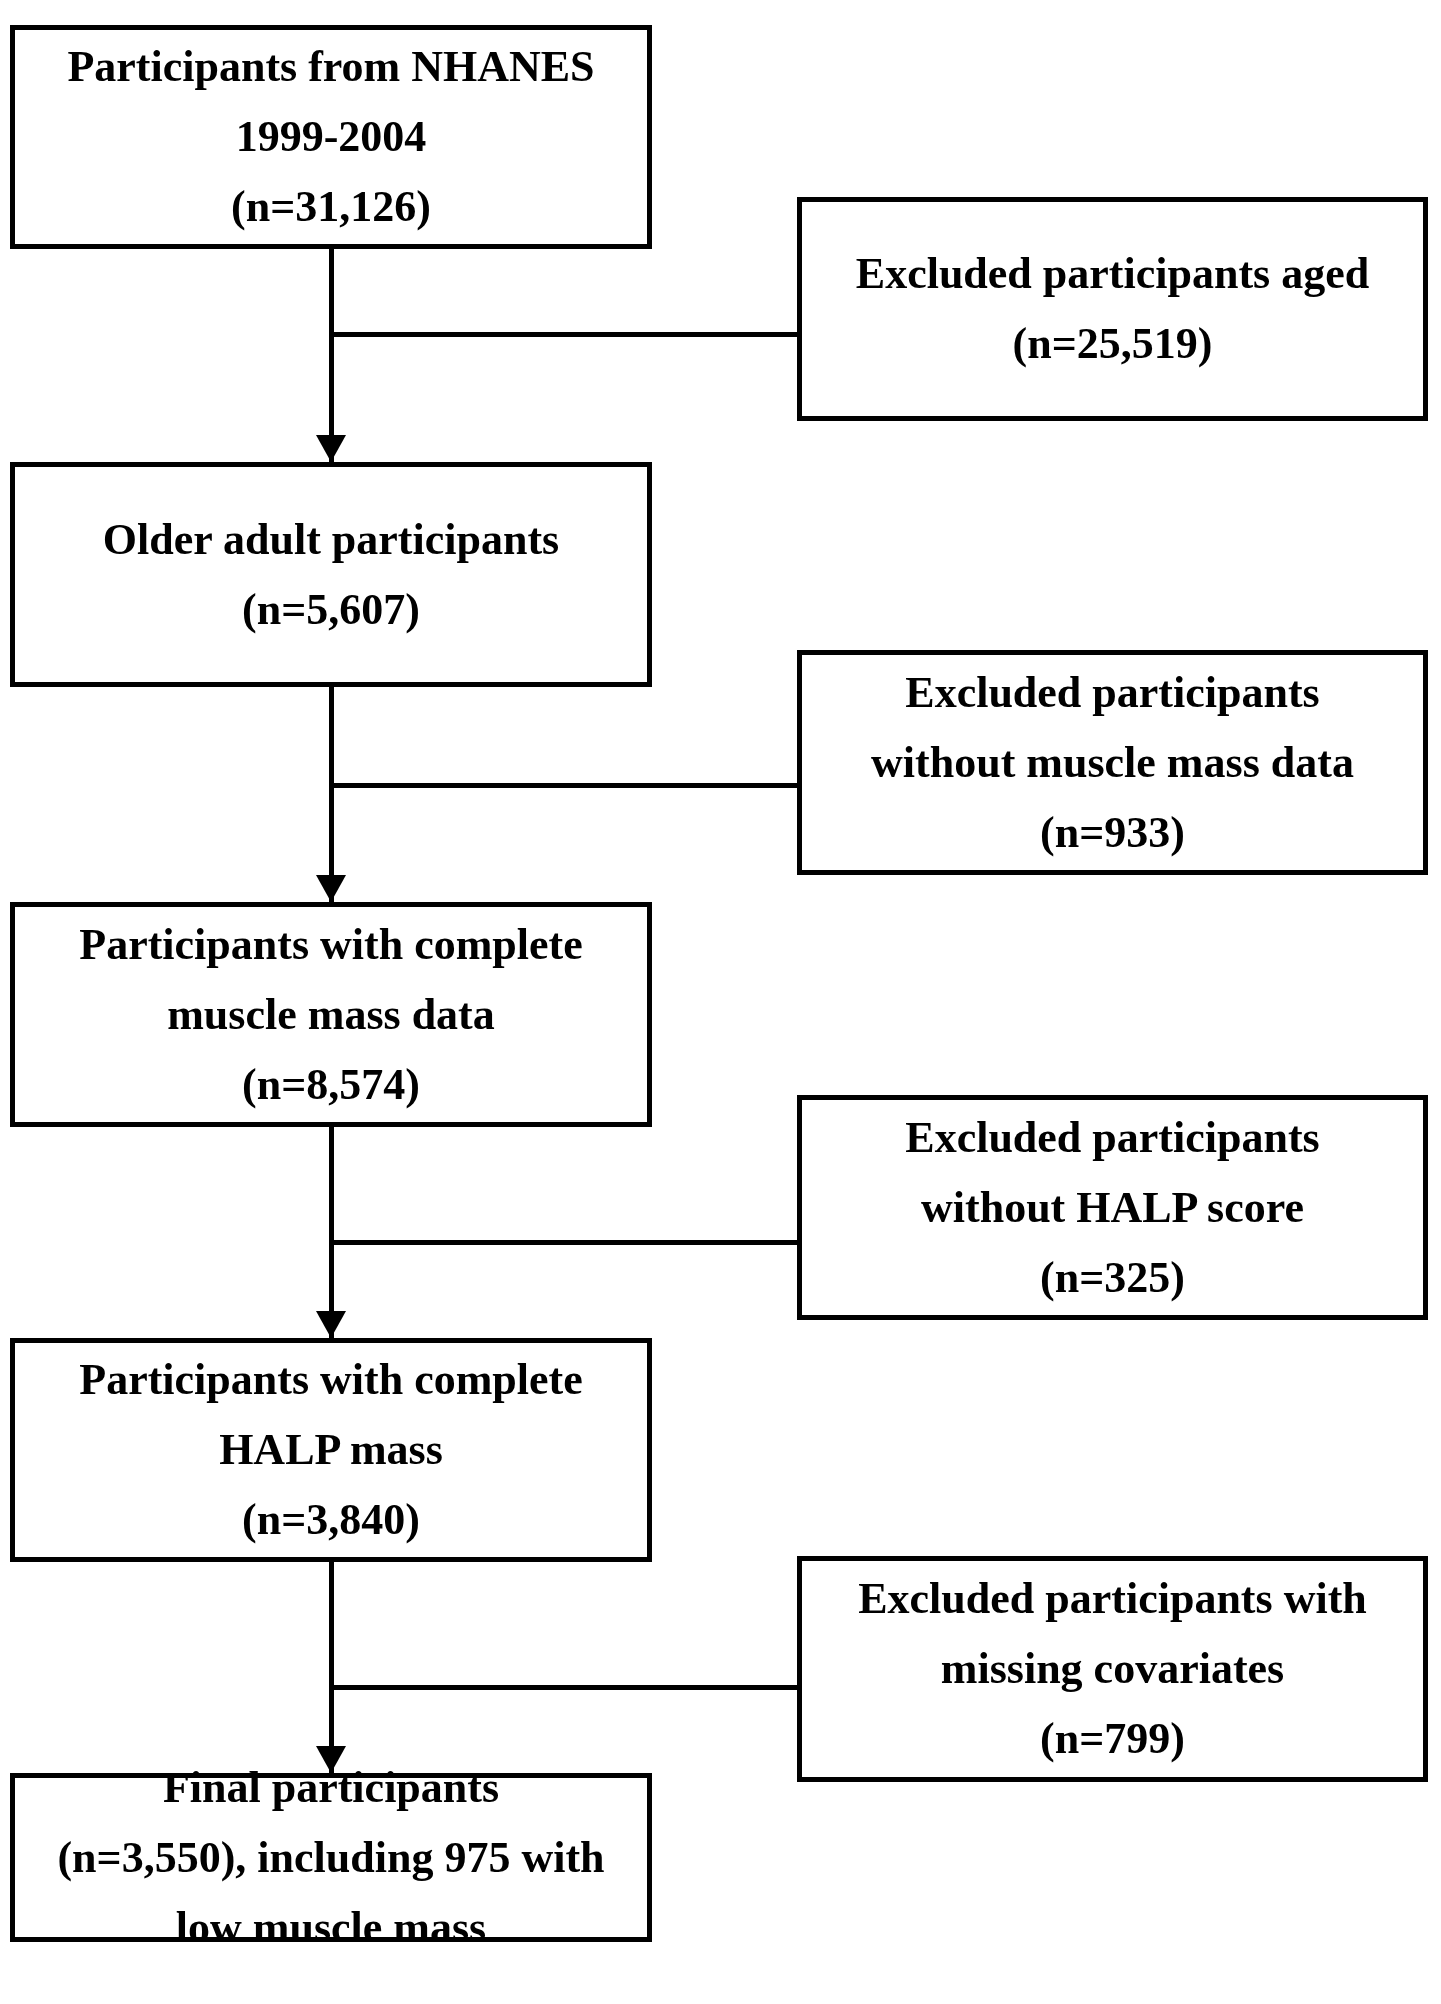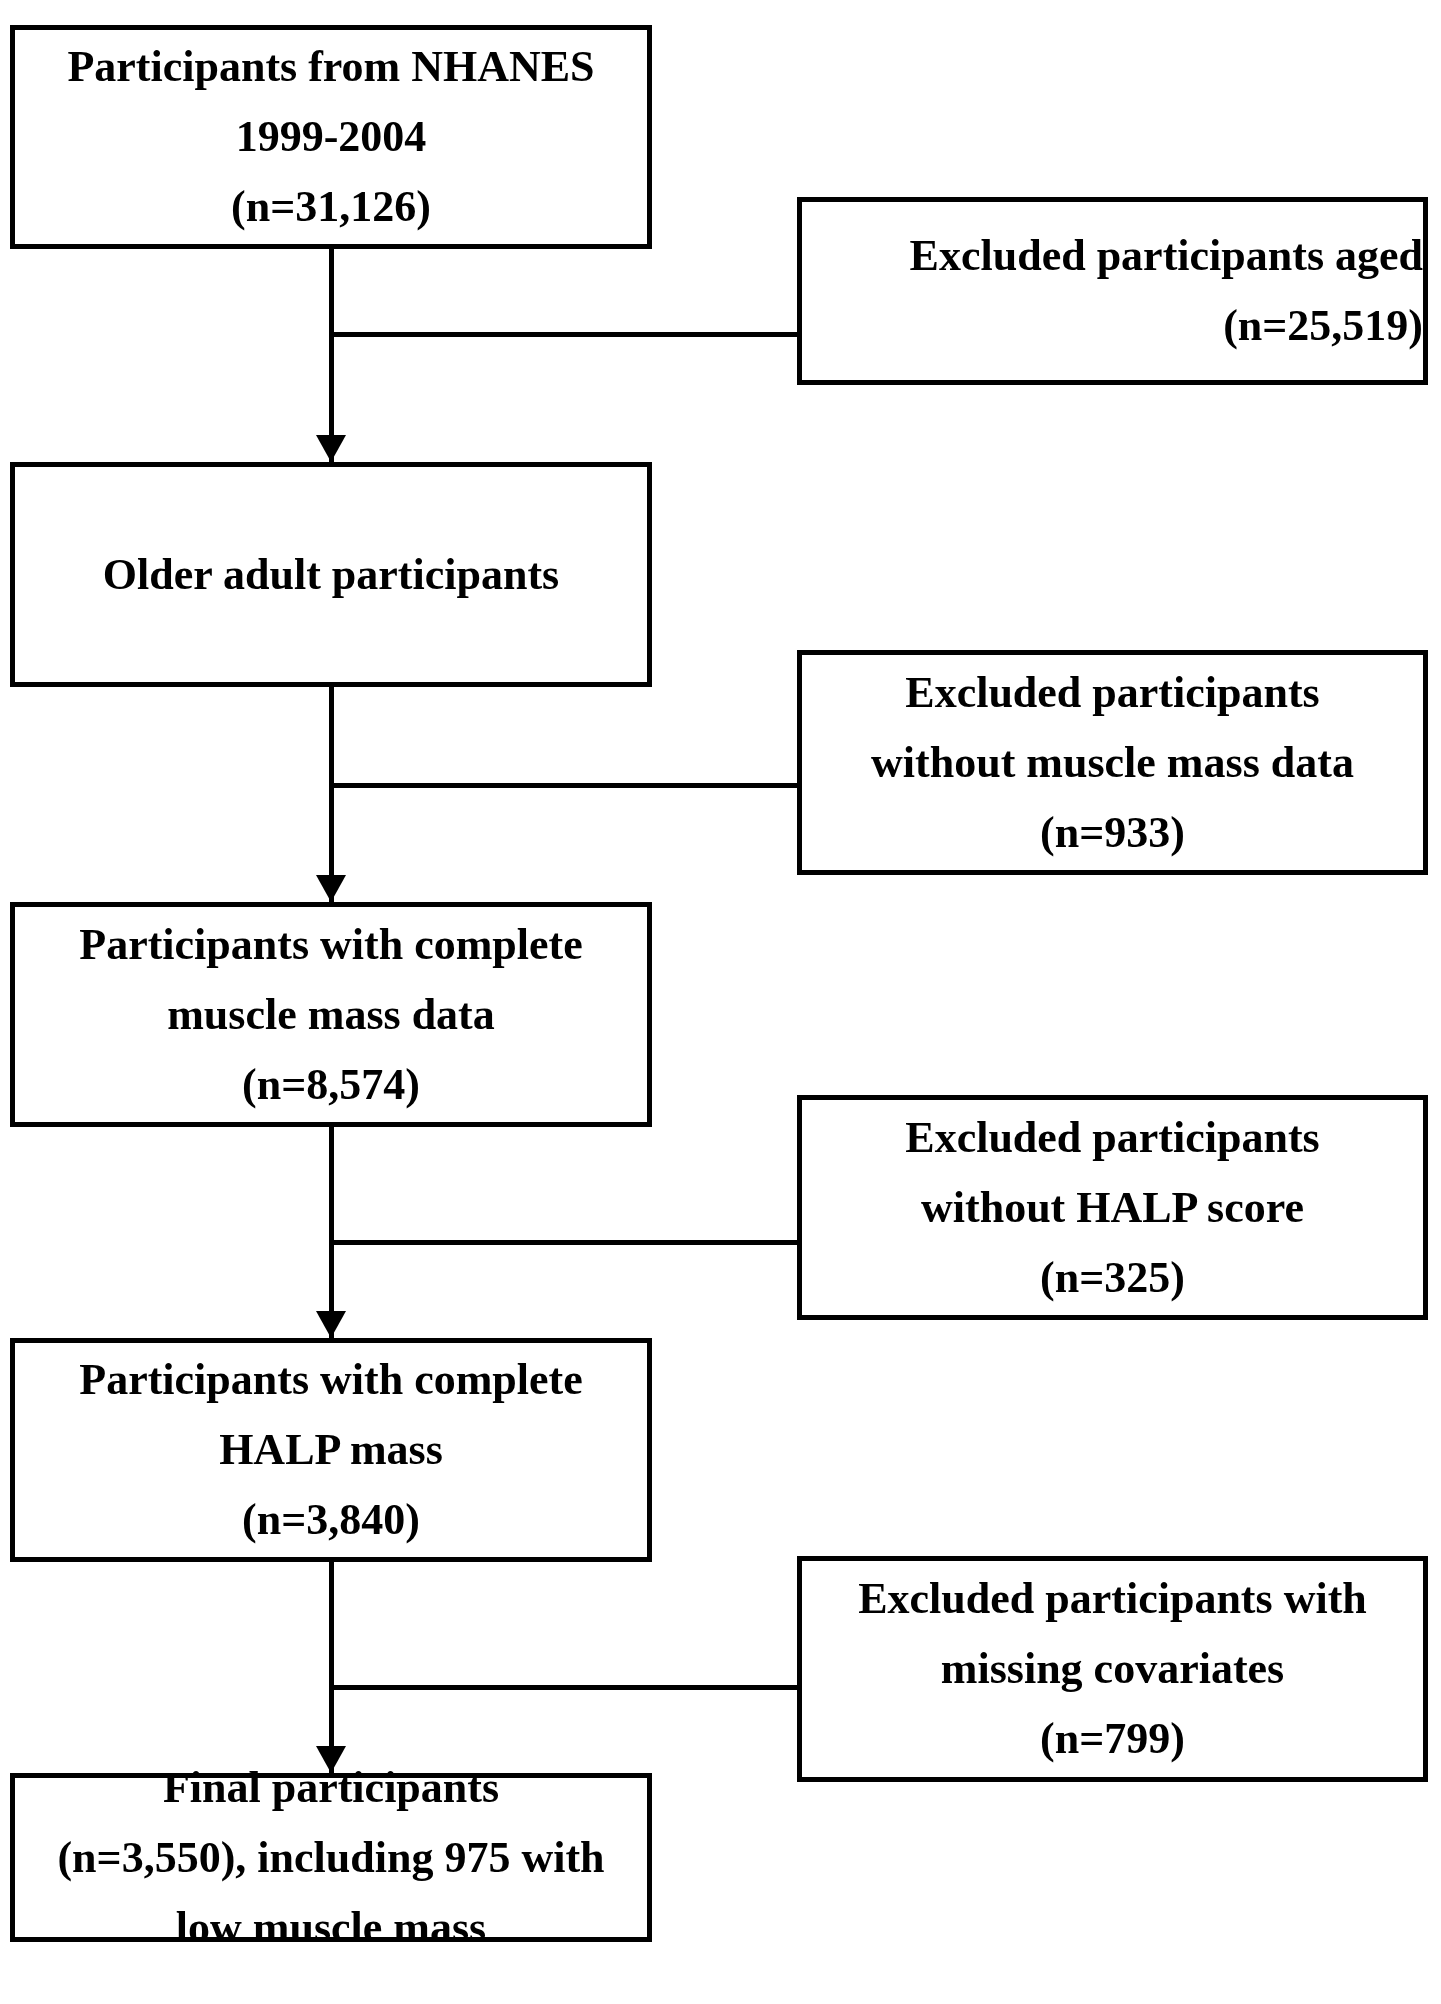--- a/index.html
+++ b/index.html
@@ -34,21 +34,21 @@
     display: block;
     white-space: nowrap;
   }
   
   .b-main1 { left: 10px;  top: 13px;   width: 642px; height: 224px; }
   .b-main2 { left: 10px;  top: 450px;  width: 642px; height: 225px; }
   .b-main3 { left: 10px;  top: 890px;  width: 642px; height: 225px; }
   .b-main4 { left: 10px;  top: 1326px; width: 642px; height: 224px; }
   .b-main5 { left: 10px;  top: 1761px; width: 642px; height: 169px; }
   
-  .b-excl1 { left: 797px; top: 185px;  width: 631px; height: 188px; align-items: flex-end; }
+  .b-excl1 { left: 797px; top: 185px;  width: 631px; height: 224px; }
   .b-excl2 { left: 797px; top: 638px;  width: 631px; height: 225px; }
   .b-excl3 { left: 797px; top: 1083px; width: 631px; height: 225px; }
   .b-excl4 { left: 797px; top: 1544px; width: 631px; height: 226px; }
   
   .vline {
     position: absolute;
     width: 5px;
     background: #000000;
     left: 329px;
   }
@@ -87,20 +87,21 @@
 <div class="canvas">
 
   <div class="box b-main1">
     <span class="line">Participants from NHANES</span>
     <span class="line">1999-2004</span>
     <span class="line">(n=31,126)</span>
   </div>
 
   <div class="box b-main2">
     <span class="line">Older adult participants</span>
+    <span class="line">(n=5,607)</span>
   </div>
 
   <div class="box b-main3">
     <span class="line">Participants with complete</span>
     <span class="line">muscle mass data</span>
     <span class="line">(n=8,574)</span>
   </div>
 
   <div class="box b-main4">
     <span class="line">Participants with complete</span>

